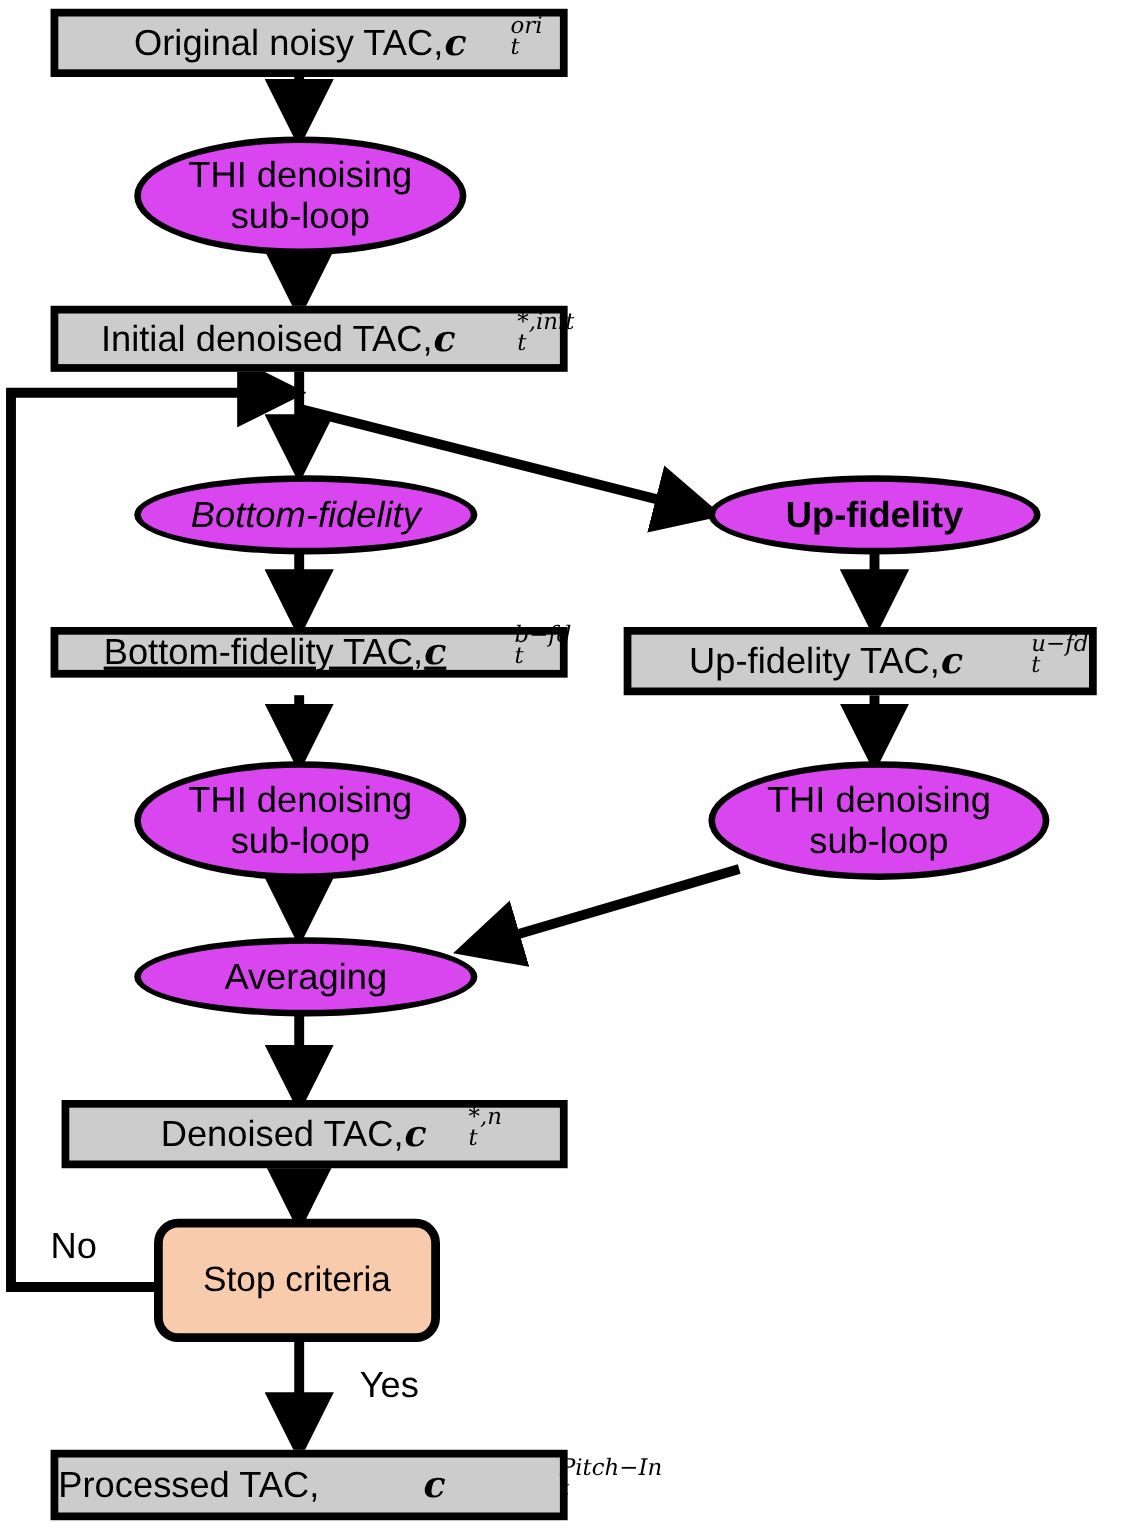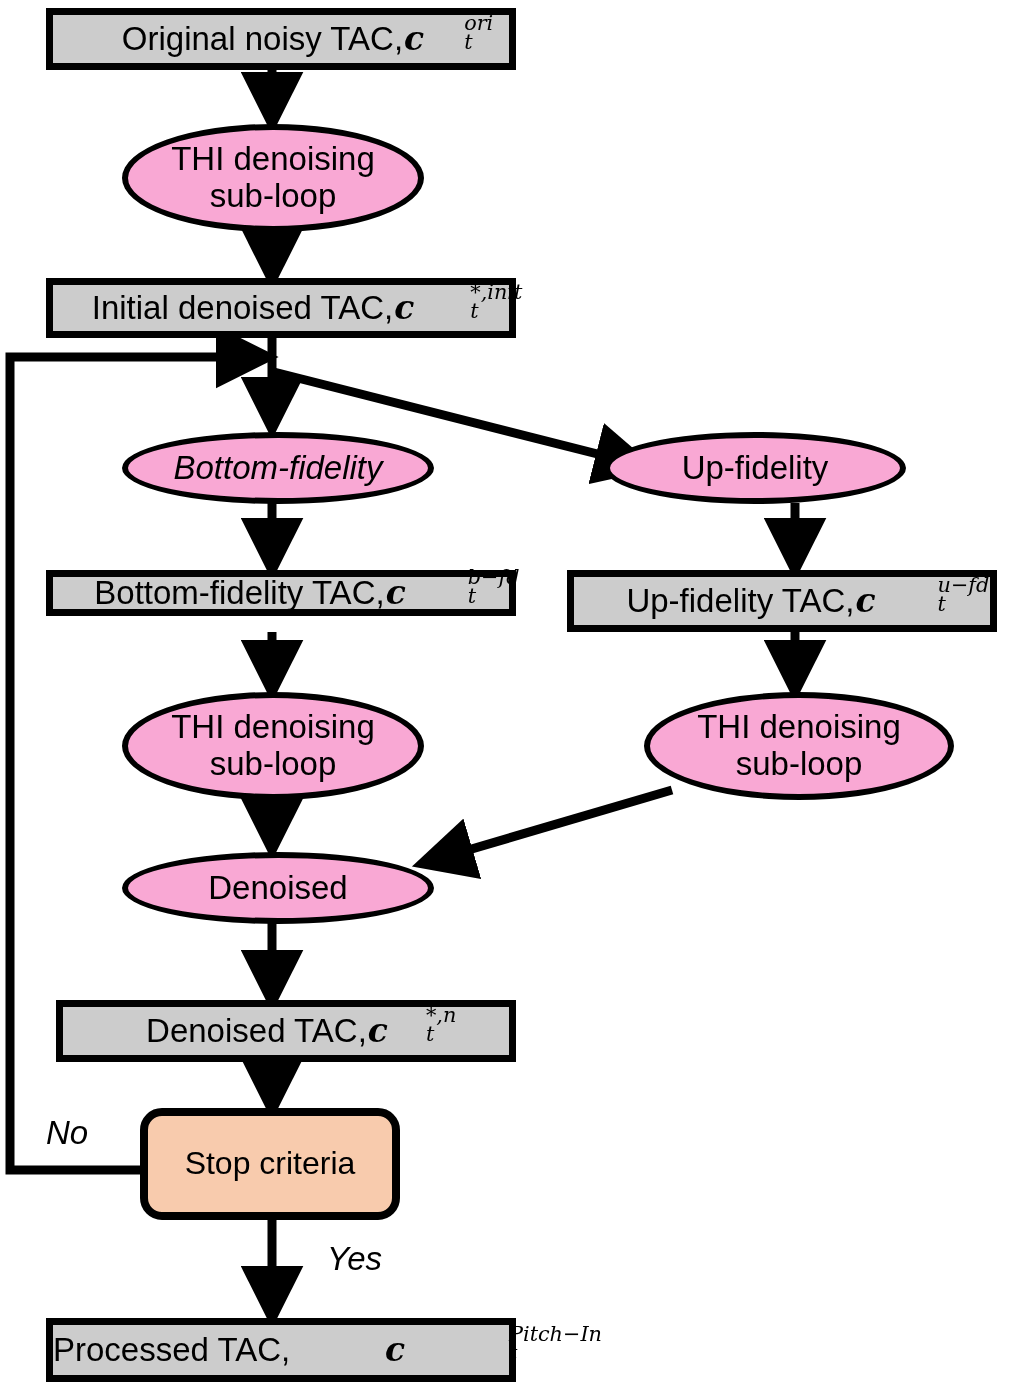--- a/index.html
+++ b/index.html
@@ -33,35 +33,34 @@
     text-align: center;
     color: #000000;
     line-height: 1.12;
   }
   .box {
     background: #cccccc;
     border: 7px solid #000000;
     font-size: 33px;
   }
   .ellipse {
-    background: #f9a8d4;
+    background: #d946ef;
     border: 6px solid #000000;
     border-radius: 50%;
     font-size: 33px;
   }
   .decision {
     background: #f8cbad;
     border: 8px solid #000000;
     border-radius: 22px;
     font-size: 32px;
   }
   .edge-label {
     position: absolute;
     font-size: 33px;
-    font-style: italic;
     color: #000000;
     white-space: nowrap;
   }
   .nowrap { white-space: nowrap; }
   .twoline { white-space: normal; }
 
   
   .mvar {
     font-family: "DejaVu Serif", serif;
     font-style: italic;
@@ -150,25 +149,25 @@
 
   <div class="node box nowrap" style="left:46px; top:278px; width:470px; height:60px;align-items:center;">
     <span>Initial denoised TAC,</span>
       <span class="mvar"><span>c</span><span class="msup">*,init</span><span class="msub">t</span><span class="mpad" style="width:56px"></span></span>
   </div>
 
   <div class="node ellipse nowrap" style="left:122px; top:432px; width:312px; height:72px;font-style:italic;">
     <span>Bottom-fidelity</span>
   </div>
 
-  <div class="node ellipse nowrap" style="left:604px; top:432px; width:302px; height:72px;">
+  <div class="node ellipse nowrap" style="left:644px; top:432px; width:302px; height:72px;font-weight:bold;">
     <span>Up-fidelity</span>
   </div>
 
-  <div class="node box nowrap" style="left:46px; top:570px; width:470px; height:46px;">
+  <div class="node box nowrap" style="left:46px; top:570px; width:470px; height:46px;text-decoration:underline;">
     <span>Bottom-fidelity TAC,</span>
       <span class="mvar"><span>c</span><span class="msup">b−fd</span><span class="msub">t</span><span class="mpad" style="width:62px"></span></span>
   </div>
 
   <div class="node box nowrap" style="left:567px; top:570px; width:430px; height:62px;">
     <span>Up-fidelity TAC,</span>
       <span class="mvar"><span>c</span><span class="msup">u−fd</span><span class="msub">t</span><span class="mpad" style="width:62px"></span></span>
   </div>
 
   <div class="node ellipse twoline" style="left:122px; top:692px; width:302px; height:108px;">
@@ -179,21 +178,21 @@
   </div>
 
   <div class="node ellipse twoline" style="left:644px; top:692px; width:310px; height:108px;">
     <div>
       <div>THI denoising</div>
       <div>sub-loop</div>
     </div>
   </div>
 
   <div class="node ellipse nowrap" style="left:122px; top:852px; width:312px; height:72px;">
-    <span>Denoised</span>
+    <span>Averaging</span>
   </div>
 
   <div class="node box nowrap" style="left:56px; top:1000px; width:460px; height:62px;">
     <span>Denoised TAC,</span>
       <span class="mvar"><span>c</span><span class="msup">*,n</span><span class="msub">t</span><span class="mpad" style="width:38px"></span></span>
   </div>
 
   <div class="node decision twoline" style="left:140px; top:1108px; width:260px; height:112px;">
     <div>
       <div>Stop criteria</div>

